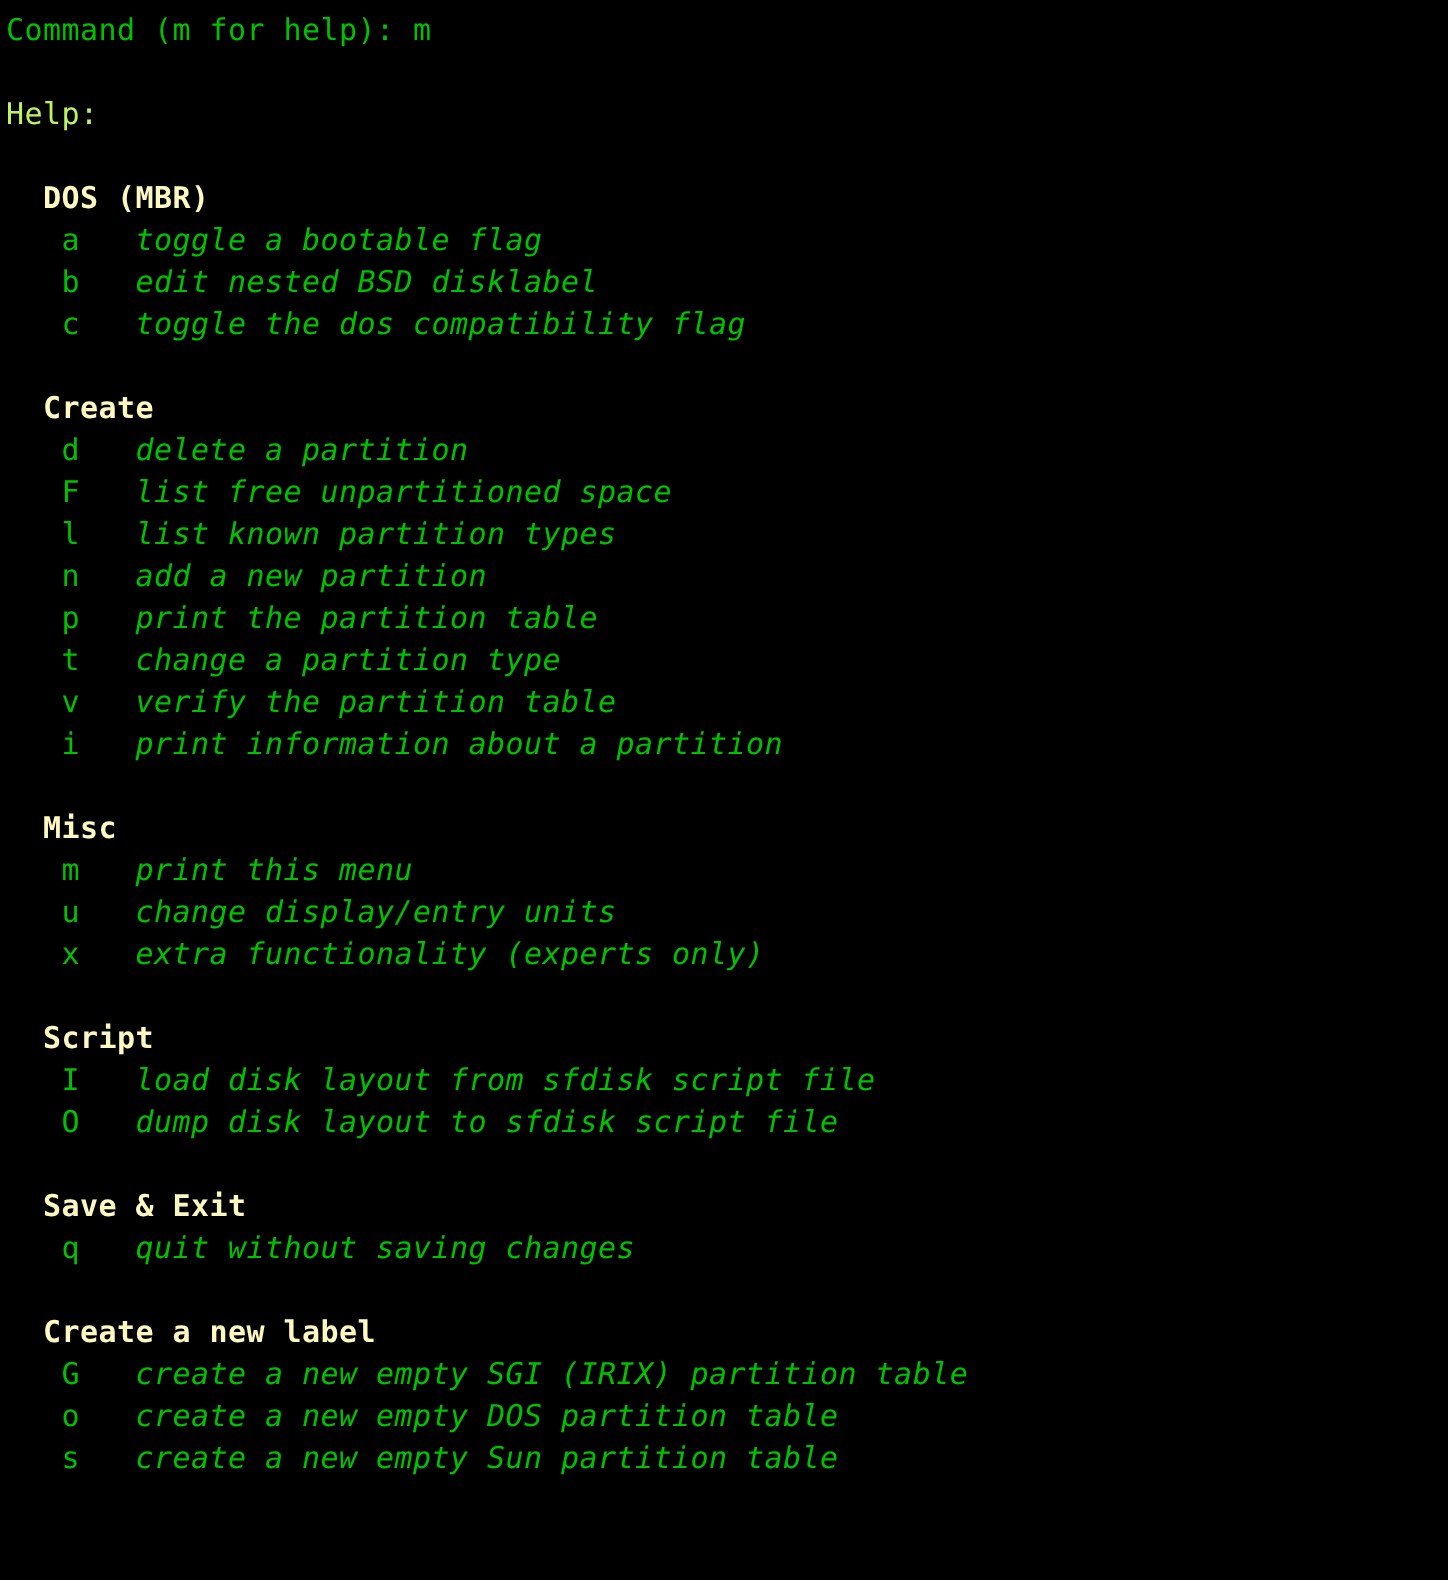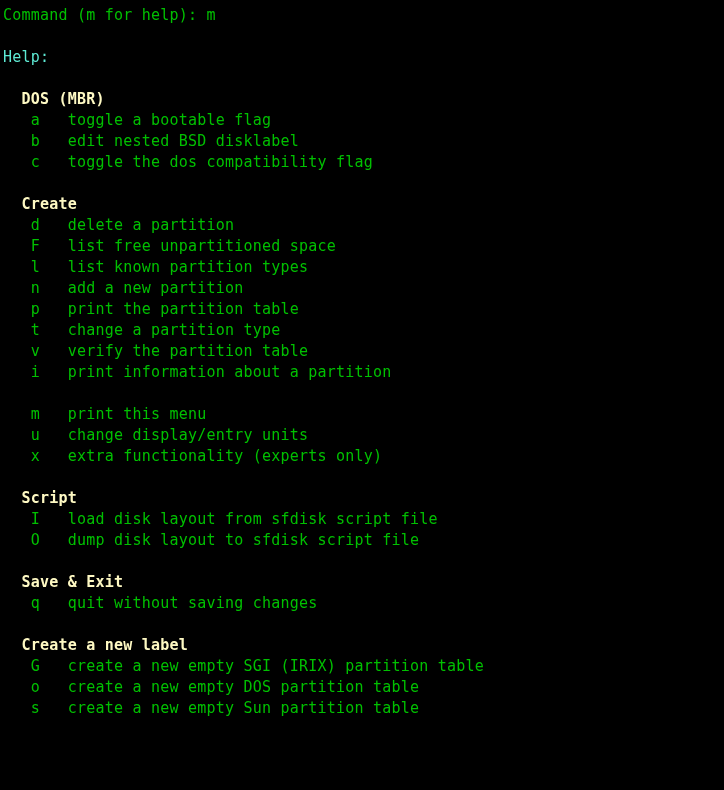--- a/index.html
+++ b/index.html
@@ -34,34 +34,35 @@
   }
   .blank {
     height: 21px;
     line-height: 21px;
     white-space: pre;
   }
   .prompt-line {
     color: #00c000;
   }
   .help-label {
-    color: #5eead4;
+    color: #bef264;
   }
   .section-header {
     font-weight: bold;
     color: #fef9c3;
   }
   .entry {
     color: #00c000;
   }
   .key {
     color: #00c000;
   }
   .desc {
     color: #00c000;
+    font-style: italic;
   }
 </style>
 </head>
 <body>
 
 <div id="terminal">
 
   <div class="line prompt-line">Command (m for help): m</div>
 
   <div class="blank"> </div>
@@ -78,20 +79,21 @@
       <div class="line section-header">  Create</div>
       <div class="line entry"><span class="key">   d</span><span>   </span><span class="desc">delete a partition</span></div>
       <div class="line entry"><span class="key">   F</span><span>   </span><span class="desc">list free unpartitioned space</span></div>
       <div class="line entry"><span class="key">   l</span><span>   </span><span class="desc">list known partition types</span></div>
       <div class="line entry"><span class="key">   n</span><span>   </span><span class="desc">add a new partition</span></div>
       <div class="line entry"><span class="key">   p</span><span>   </span><span class="desc">print the partition table</span></div>
       <div class="line entry"><span class="key">   t</span><span>   </span><span class="desc">change a partition type</span></div>
       <div class="line entry"><span class="key">   v</span><span>   </span><span class="desc">verify the partition table</span></div>
       <div class="line entry"><span class="key">   i</span><span>   </span><span class="desc">print information about a partition</span></div>
       <div class="blank"> </div>
+      <div class="line section-header">  Misc</div>
       <div class="line entry"><span class="key">   m</span><span>   </span><span class="desc">print this menu</span></div>
       <div class="line entry"><span class="key">   u</span><span>   </span><span class="desc">change display/entry units</span></div>
       <div class="line entry"><span class="key">   x</span><span>   </span><span class="desc">extra functionality (experts only)</span></div>
       <div class="blank"> </div>
       <div class="line section-header">  Script</div>
       <div class="line entry"><span class="key">   I</span><span>   </span><span class="desc">load disk layout from sfdisk script file</span></div>
       <div class="line entry"><span class="key">   O</span><span>   </span><span class="desc">dump disk layout to sfdisk script file</span></div>
       <div class="blank"> </div>
       <div class="line section-header">  Save &amp; Exit</div>
       <div class="line entry"><span class="key">   q</span><span>   </span><span class="desc">quit without saving changes</span></div>

